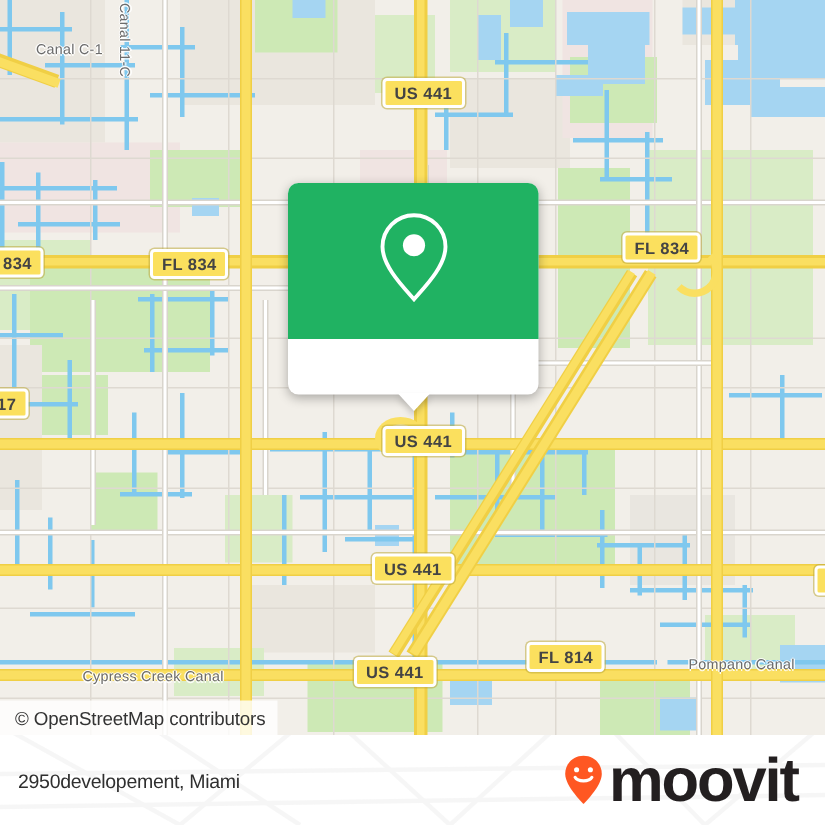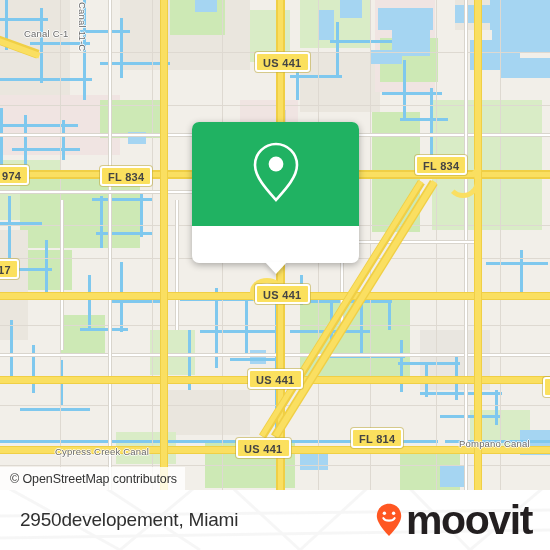--- a/index.html
+++ b/index.html
@@ -127,23 +127,23 @@
   #footer{
     position:absolute; left:0; top:490px; width:550px; height:60px;
     background:#ffffff;
     overflow:hidden;
   }
   #footer-watermark{
     position:absolute; left:0; top:-22px; width:550px; height:82px;
     opacity:.30;
   }
   #footer-title{
-    position:absolute; left:20px; top:0; height:60px;
+    position:absolute; left:12px; top:0; height:60px;
     display:flex; align-items:center;
-    font-size:19px; color:#2f2f2f; letter-spacing:-.2px;
+    font-size:13px; color:#2f2f2f; letter-spacing:-.2px;
     z-index:3;
   }
   #footer-logo{
     position:absolute; right:18px; top:0; height:60px;
     display:flex; align-items:center; gap:4px;
     z-index:3;
   }
   #logo-word{
     font-size:41px; font-weight:bold; color:#231f20;
     letter-spacing:-1.4px; line-height:31px;
@@ -356,21 +356,21 @@
       <div class="maplabel vert" style="left:88px;top:2px;">Canal 11-C</div>
       <div class="maplabel" style="left:55px;top:446px;">Cypress Creek Canal</div>
       <div class="maplabel" style="left:459px;top:438px;">Pompano Canal</div>
     </div>
 
     <div class="layer">
       <div class="shield" style="left:255px;top:52px;">
           <span>US 441</span>
         </div>
       <div class="shield" style="left:-6px;top:165px;">
-          <span>974</span>
+          <span>834</span>
         </div>
       <div class="shield" style="left:100px;top:166px;">
           <span>FL 834</span>
         </div>
       <div class="shield" style="left:415px;top:155px;">
           <span>FL 834</span>
         </div>
       <div class="shield" style="left:-10px;top:259px;">
           <span>17</span>
         </div>

